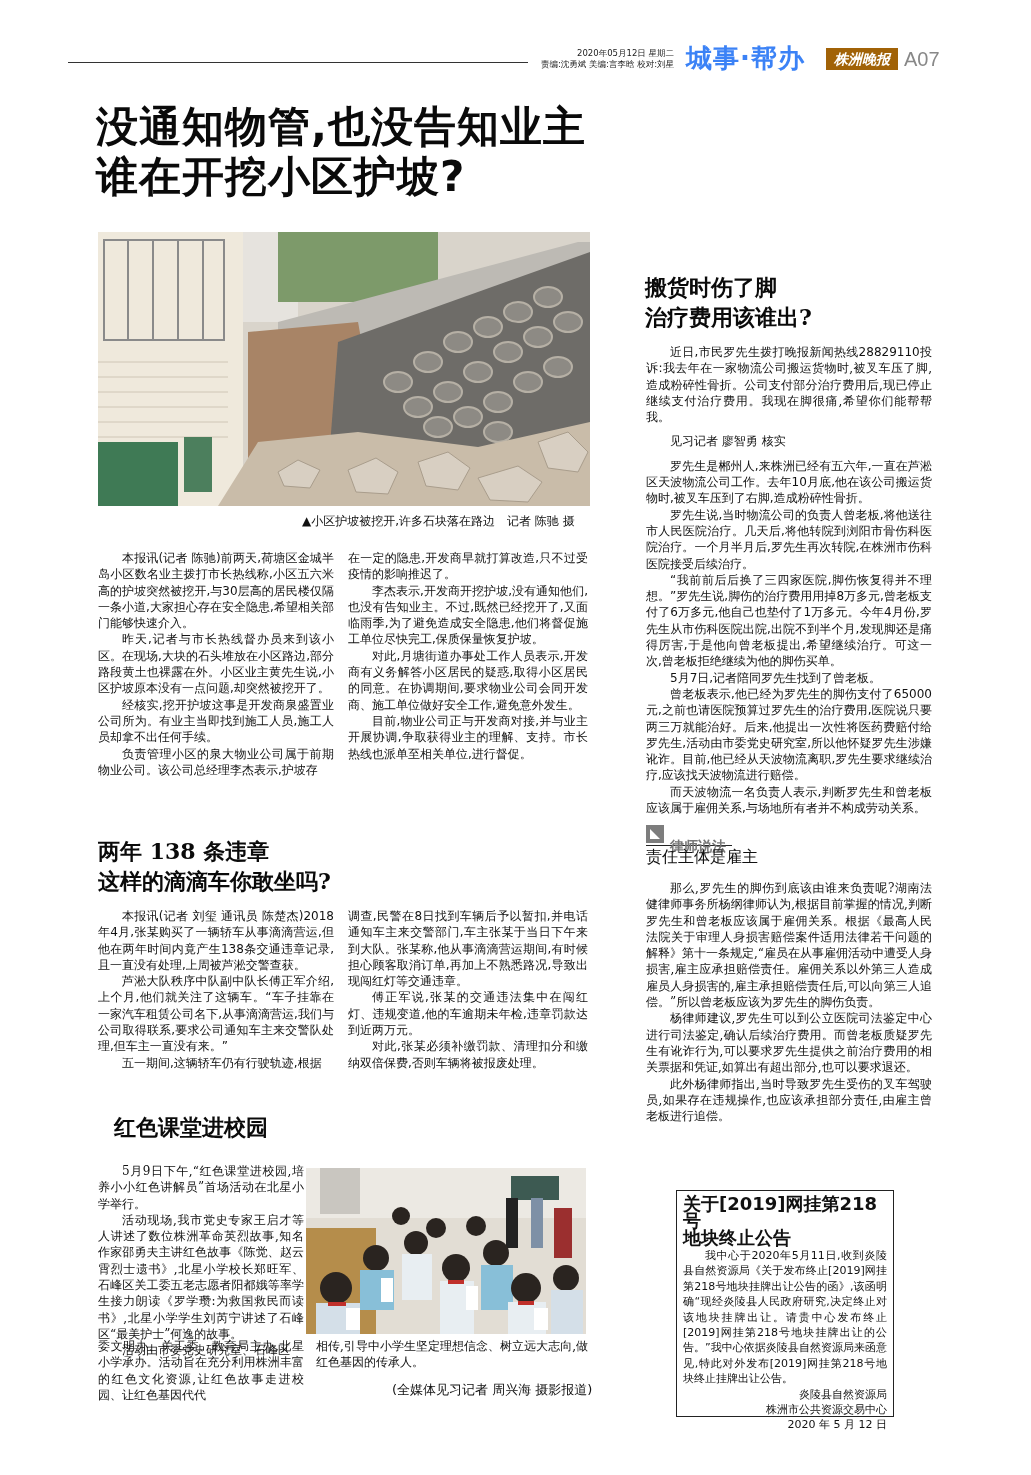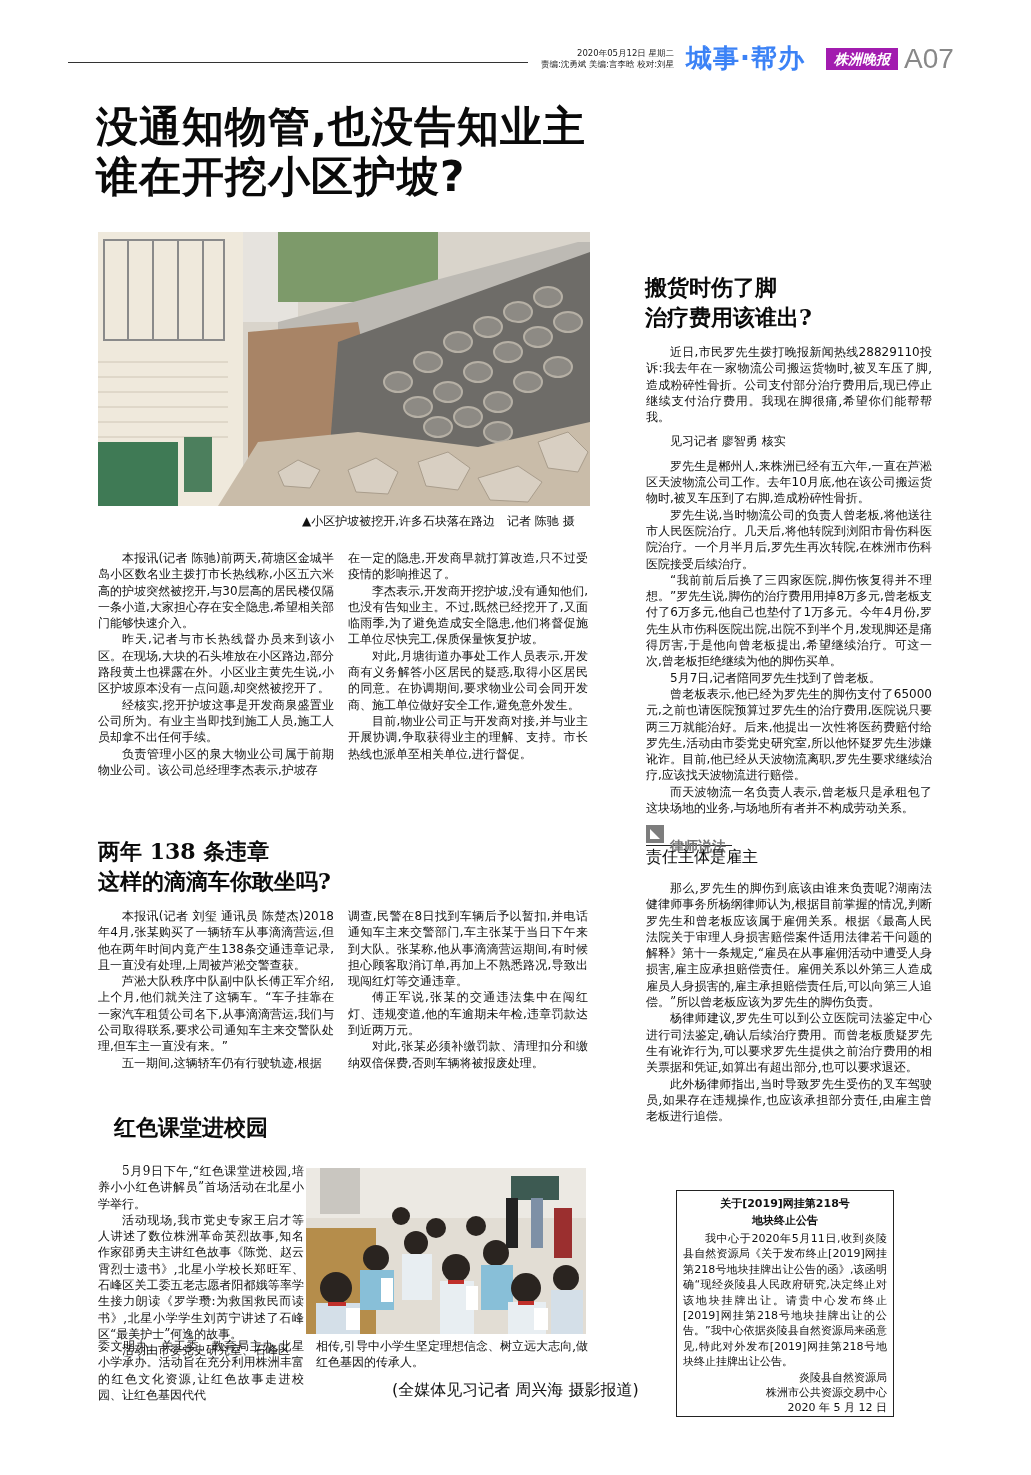--- a/index.html
+++ b/index.html
@@ -3,22 +3,22 @@
 <meta charset="utf-8">
 <style>
   * { box-sizing: border-box; margin: 0; padding: 0; }
   html, body { width: 1031px; height: 1475px; background: #ffffff; overflow: hidden; }
   body { position: relative; font-family: "DejaVu Sans", sans-serif; color: #111; }
 
   
   .rule-top { position: absolute; left: 68px; top: 62px; width: 460px; height: 1px; background: #333; }
   .meta { position: absolute; left: 532px; top: 48px; width: 142px; font-size: 8.5px; line-height: 11px; text-align: right; color: #222; }
   .section { position: absolute; left: 686px; top: 40px; font-size: 26px; line-height: 36px; color: #3b82f6; font-weight: bold; letter-spacing: 1px; }
-  .logo { position: absolute; left: 826px; top: 48px; width: 72px; height: 22px; background: #a21caf; color: #fff; font-family: "DejaVu Serif", serif; font-style: italic; font-size: 14px; line-height: 22px; text-align: center; font-weight: bold; }
-  .pageno { position: absolute; left: 904px; top: 42px; font-size: 28px; line-height: 34px; color: #888; font-family: "Liberation Sans", sans-serif; }
+  .logo { position: absolute; left: 826px; top: 48px; width: 72px; height: 22px; background: #a16207; color: #fff; font-family: "DejaVu Serif", serif; font-style: italic; font-size: 14px; line-height: 22px; text-align: center; font-weight: bold; }
+  .pageno { position: absolute; left: 904px; top: 42px; font-size: 20px; line-height: 34px; color: #888; font-family: "Liberation Sans", sans-serif; }
 
   .headline { position: absolute; left: 96px; top: 102px; width: 520px; font-size: 42px; line-height: 50px; font-weight: bold; color: #0a0a0a; letter-spacing: 1px; }
 
   
   .photo1 { position: absolute; left: 98px; top: 232px; width: 492px; height: 274px; overflow: hidden; background: #cfc8be; }
   .caption1 { position: absolute; left: 302px; top: 513px; font-size: 12px; line-height: 16px; color: #111; white-space: nowrap; }
 
   .body { font-size: 12px; line-height: 16.3px; text-align: justify; color: #111; }
   .body p { text-indent: 2em; }
   .body p.noindent { text-indent: 0; }
@@ -28,34 +28,34 @@
   .col-a2 { position: absolute; left: 348px; top: 550px; width: 240px; }
 
   .sub-head { position: absolute; font-family: "DejaVu Serif", serif; font-weight: bold; font-size: 22px; line-height: 30px; color: #0a0a0a; }
 
   .col-b1 { position: absolute; left: 98px; top: 908px; width: 236px; }
   .col-b2 { position: absolute; left: 348px; top: 908px; width: 240px; }
 
   .col-c1 { position: absolute; left: 98px; top: 1163px; width: 206px; }
   .photo2 { position: absolute; left: 306px; top: 1168px; width: 280px; height: 166px; overflow: hidden; background: #d7d2c8; }
   .col-c-bottom { position: absolute; left: 98px; top: 1338px; width: 490px; }
-  .credit { position: absolute; left: 392px; top: 1382px; font-size: 16px; line-height: 16px; white-space: nowrap; }
+  .credit { position: absolute; left: 392px; top: 1382px; font-size: 13px; line-height: 16px; white-space: nowrap; }
 
   
   .col-r-head { left: 645px; top: 272px; }
   .col-r { position: absolute; left: 646px; top: 344px; width: 286px; }
   .lawyer-tag { position: absolute; left: 646px; top: 822px; width: 86px; height: 24px; border-bottom: 1px solid #222; }
   .lawyer-tag .sq { position: absolute; left: 0; top: 3px; width: 18px; height: 18px; background: #7d7d7d; }
   .lawyer-tag .sq:after { content: ""; position: absolute; left: 4px; top: 4px; width: 0; height: 0; border-left: 10px solid transparent; border-top: 10px solid #fff; transform: rotate(180deg); }
   .lawyer-tag .txt { position: absolute; left: 24px; top: 14px; font-size: 14px; line-height: 20px; color: #777; font-weight: bold; font-family: "DejaVu Serif", serif; }
   .lawyer-title { position: absolute; left: 646px; top: 846px; font-size: 16px; line-height: 22px; color: #111; }
   .col-r2 { position: absolute; left: 646px; top: 880px; width: 286px; }
 
   .notice { position: absolute; left: 676px; top: 1190px; width: 218px; height: 227px; border: 1.5px solid #222; padding: 4px 6px; }
-  .notice h3 { font-size: 11px; line-height: 17px; font-weight: bold; text-align: center; color: #111; }
+  .notice h3 { font-size: 18px; line-height: 17px; font-weight: bold; color: #111; }
   .notice .nb { font-size: 11px; line-height: 15.4px; text-align: justify; margin-top: 2px; }
   .notice .nb p { text-indent: 2em; }
   .notice .sign { font-size: 11px; line-height: 15.4px; text-align: right; }
 </style>
 </head>
 <body>
 
 <div class="rule-top"></div>
 <div class="meta">
   <div>2020年05月12日 星期二</div>
@@ -217,21 +217,21 @@
   <div>治疗费用该谁出?</div>
 </div>
 <div class="col-r body">
   <p><span>近日,市民罗先生拨打晚报新闻热线28829110投诉:</span><span class="serif-body">我去年在一家物流公司搬运货物时,被叉车压了脚,造成粉碎性骨折。公司支付部分治疗费用后,现已停止继续支付治疗费用。我现在脚很痛,希望你们能帮帮我。</span></p>
   <p style="margin:8px 0;">见习记者 廖智勇 核实</p>
   <p>罗先生是郴州人,来株洲已经有五六年,一直在芦淞区天波物流公司工作。去年10月底,他在该公司搬运货物时,被叉车压到了右脚,造成粉碎性骨折。</p>
   <p>罗先生说,当时物流公司的负责人曾老板,将他送往市人民医院治疗。几天后,将他转院到浏阳市骨伤科医院治疗。一个月半月后,罗先生再次转院,在株洲市伤科医院接受后续治疗。</p>
   <p>“我前前后后换了三四家医院,脚伤恢复得并不理想。”罗先生说,脚伤的治疗费用用掉8万多元,曾老板支付了6万多元,他自己也垫付了1万多元。今年4月份,罗先生从市伤科医院出院,出院不到半个月,发现脚还是痛得厉害,于是他向曾老板提出,希望继续治疗。可这一次,曾老板拒绝继续为他的脚伤买单。</p>
   <p>5月7日,记者陪同罗先生找到了曾老板。</p>
   <p>曾老板表示,他已经为罗先生的脚伤支付了65000元,之前也请医院预算过罗先生的治疗费用,医院说只要两三万就能治好。后来,他提出一次性将医药费赔付给罗先生,活动由市委党史研究室,所以他怀疑罗先生涉嫌讹诈。目前,他已经从天波物流离职,罗先生要求继续治疗,应该找天波物流进行赔偿。</p>
-  <p>而天波物流一名负责人表示,曾老板只是承租包了这块场地的业务,与场地所有者并不构成劳动关系。</p>
+  <p>而天波物流一名负责人表示,判断罗先生和曾老板应该属于雇佣关系,与场地所有者并不构成劳动关系。</p>
 </div>
 
 <div class="lawyer-tag">
   <span class="sq"></span>
   <span class="txt">律师说法</span>
 </div>
 <div class="lawyer-title">责任主体是雇主</div>
 <div class="col-r2 body serif-body">
   <p>那么,罗先生的脚伤到底该由谁来负责呢?湖南法健律师事务所杨纲律师认为,根据目前掌握的情况,判断罗先生和曾老板应该属于雇佣关系。根据《最高人民法院关于审理人身损害赔偿案件适用法律若干问题的解释》第十一条规定,“雇员在从事雇佣活动中遭受人身损害,雇主应承担赔偿责任。雇佣关系以外第三人造成雇员人身损害的,雇主承担赔偿责任后,可以向第三人追偿。”所以曾老板应该为罗先生的脚伤负责。</p>
   <p>杨律师建议,罗先生可以到公立医院司法鉴定中心进行司法鉴定,确认后续治疗费用。而曾老板质疑罗先生有讹诈行为,可以要求罗先生提供之前治疗费用的相关票据和凭证,如算出有超出部分,也可以要求退还。</p>

